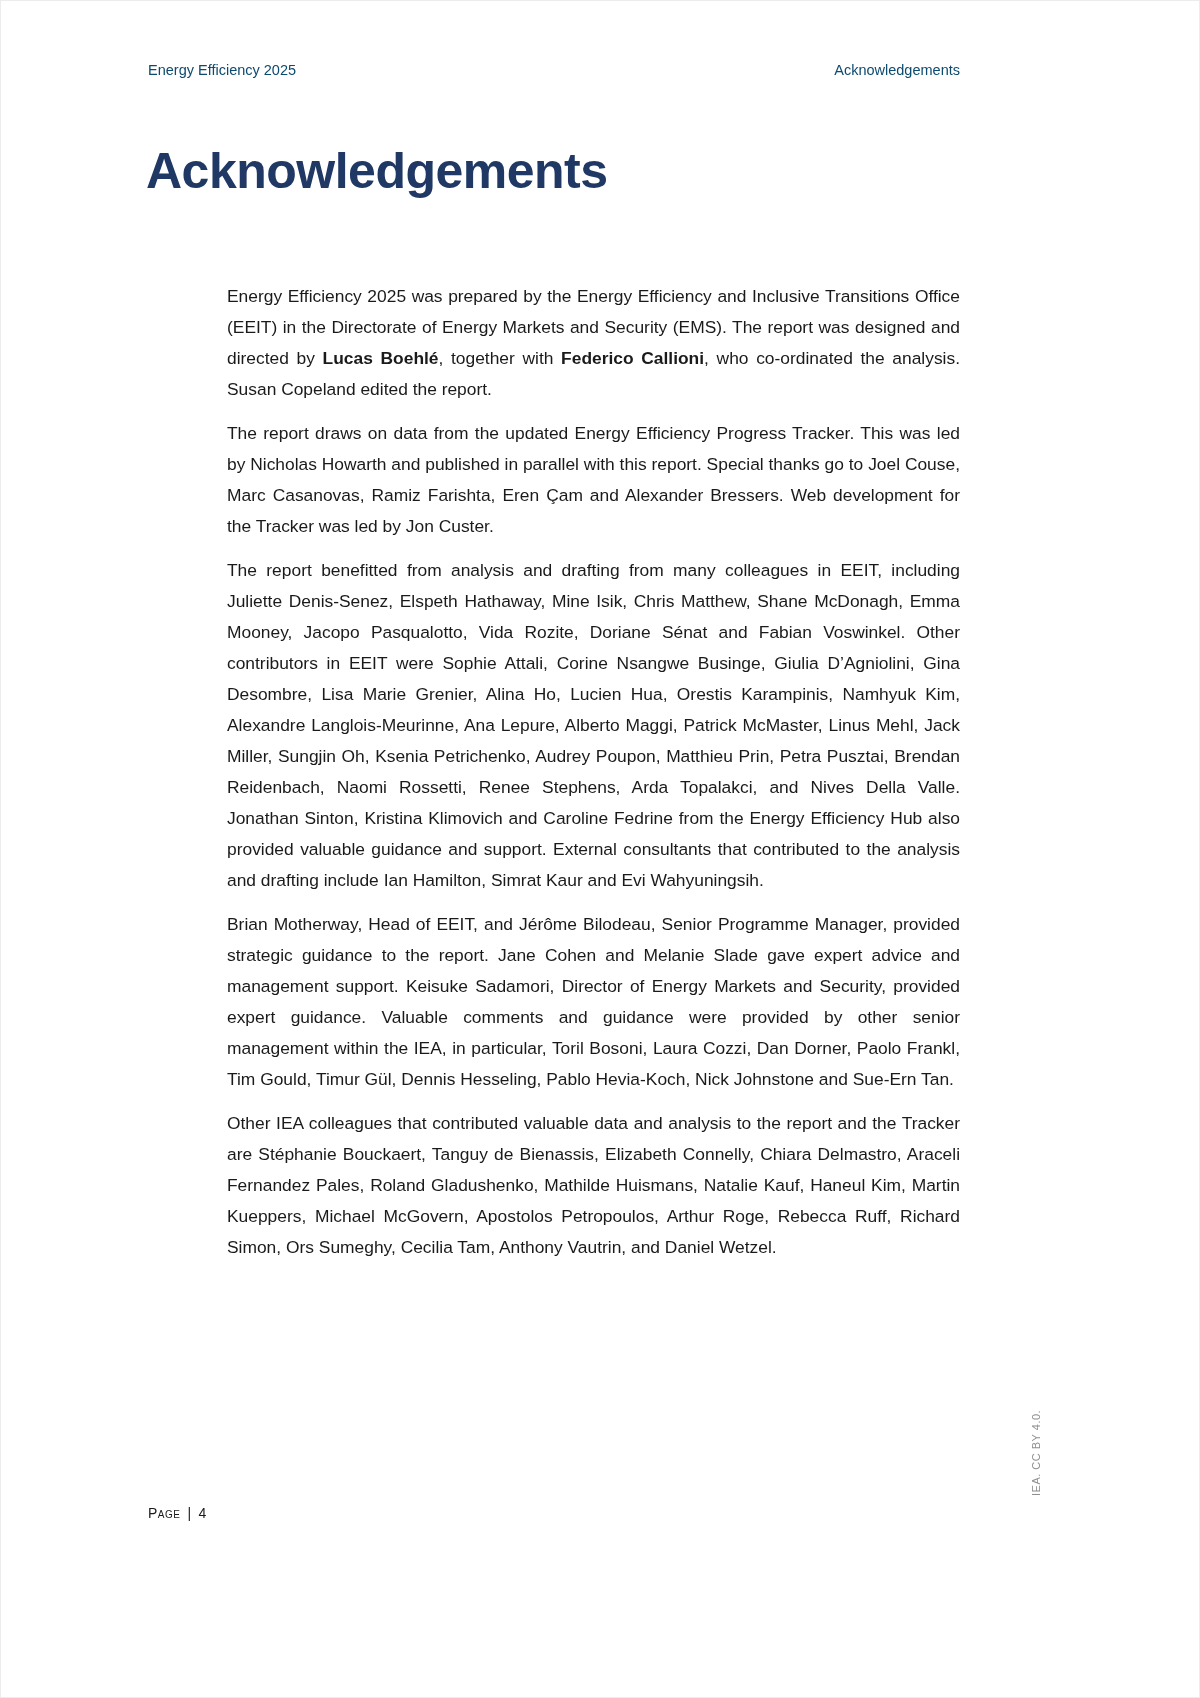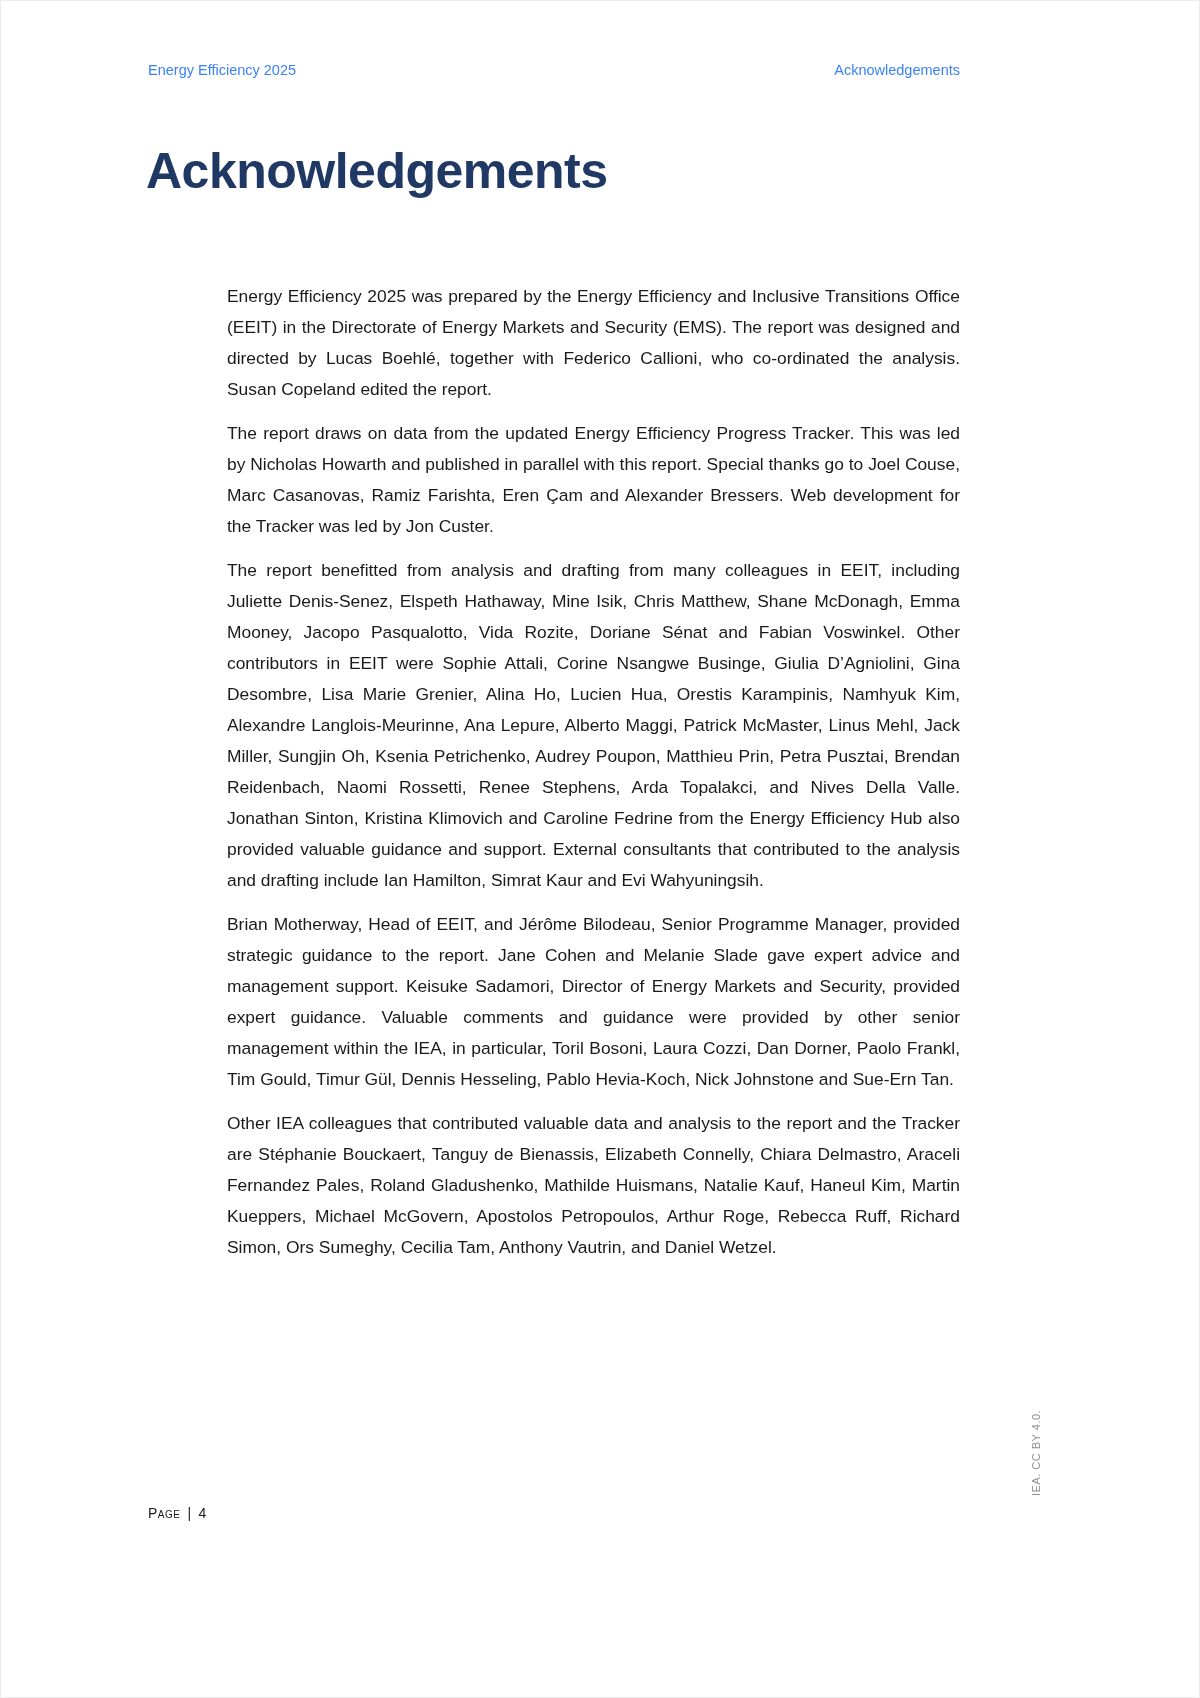--- a/index.html
+++ b/index.html
@@ -19,21 +19,21 @@
     box-shadow: inset 0 0 0 1px #ececec;
   }
   .header {
     position: absolute;
     top: 62px;
     left: 148px;
     right: 240px;
     display: flex;
     justify-content: space-between;
     font-size: 14.5px;
-    color: #3b82f6;
+    color: #0c4a6e;
   }
   .title {
     position: absolute;
     top: 142px;
     left: 146px;
     font-size: 50px;
     font-weight: 700;
     color: #1f3864;
     letter-spacing: -0.5px;
   }
@@ -41,21 +41,21 @@
     position: absolute;
     top: 281px;
     left: 227px;
     width: 733px;
     font-size: 17.4px;
     line-height: 31px;
     color: #1a1a1a;
     text-align: justify;
   }
   .para { margin-bottom: 13px; }
-  .para .bold { font-weight: 400; }
+  .para .bold { font-weight: 700; }
   .footer {
     position: absolute;
     top: 1505px;
     left: 148px;
     width: 812px;
     font-size: 14px;
     color: #1a1a1a;
     font-variant: small-caps;
     letter-spacing: 0.5px;
   }

